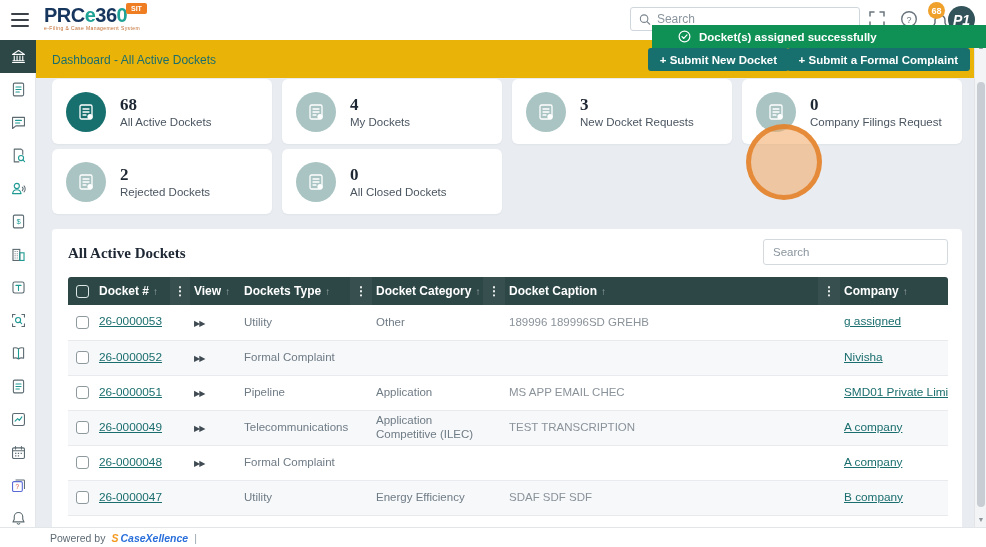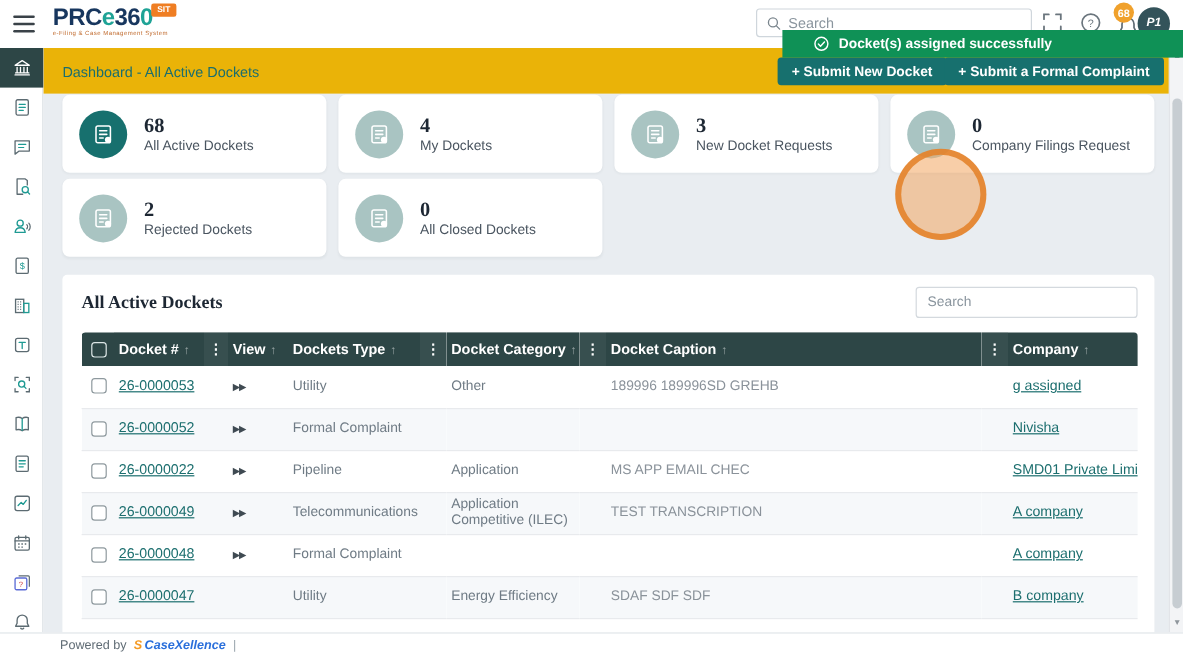--- a/index.html
+++ b/index.html
@@ -16,21 +16,21 @@
   .logo-tag { font-size:5px; color:#c06a2d; letter-spacing:0.4px; margin-top:1px; }
   .sit-badge { position:absolute; left:126px; top:3px; background:#ef7e23; color:#fff; font-size:7px; font-weight:700; padding:2px 5px; border-radius:2px; }
   .search-box { position:absolute; left:630px; top:7px; width:230px; height:24px; border:1px solid #cfd6dc; border-radius:3px; background:#fff; display:flex; align-items:center; padding:0 8px; }
   .search-box input { border:none; outline:none; font-size:12px; color:#555; width:100%; margin-left:6px; background:transparent; }
   .search-box input::placeholder { color:#8a959e; }
   .top-icon { position:absolute; top:10px; width:18px; height:18px; color:#6a757d; cursor:pointer; }
   .icon-fullscreen { left:868px; }
   .icon-help { left:900px; }
   .bell-wrap { position:absolute; left:930px; top:12px; width:20px; height:20px; color:#5f6b74; cursor:pointer; }
   .bell-badge { position:absolute; left:928px; top:2px; min-width:17px; height:17px; background:#f0a12c; color:#fff; border-radius:50%; font-size:9px; font-weight:700; display:flex; align-items:center; justify-content:center; z-index:21; }
-  .avatar { position:absolute; left:948px; top:6px; width:27px; height:27px; border-radius:50%; background:#33535a; color:#fff; font-size:10px; font-weight:700; display:flex; align-items:center; justify-content:center; cursor:pointer;font-style:italic; }
+  .avatar { position:absolute; left:948px; top:6px; width:27px; height:27px; border-radius:50%; background:#33535a; color:#fff; font-size:14px; font-weight:700; display:flex; align-items:center; justify-content:center; cursor:pointer;font-style:italic; }
 
   
   .toast { position:absolute; left:652px; top:25px; width:374px; height:23px; background:#0f9156; z-index:30; display:flex; align-items:center; padding-left:26px; gap:8px; }
   .toast span { color:#fff; font-size:11.5px; font-weight:600; }
 
   
   .sidebar { position:absolute; left:0; top:40px; bottom:20px; width:36px; background:#fff; border-right:1px solid #e3e7ea; z-index:10; }
   .side-item { width:36px; height:33px; display:flex; align-items:center; justify-content:center; color:#5c6b72; cursor:pointer; }
   .side-item.active { background:#2d4646; color:#fff; }
   .side-item svg { width:17px; height:17px; }
@@ -387,21 +387,21 @@
           <td>Formal Complaint</td>
             <td></td>
           <td class="wrap"></td>
             <td></td>
           <td class="caption-cell"></td>
             <td></td>
           <td><a class="company-link">Nivisha</a></td>
         </tr>
         <tr>
           <td class="chk-cell"><span class="checkbox"></span></td>
-          <td><a class="docket-link">26-0000022</a></td>
+          <td><a class="docket-link">26-0000051</a></td>
             <td></td>
           <td><span class="ff-icon">▶▶</span></td>
           <td>Pipeline</td>
             <td></td>
           <td class="wrap">Application</td>
             <td></td>
           <td class="caption-cell">MS APP EMAIL CHEC</td>
             <td></td>
           <td><a class="company-link">SMD01 Private Limited</a></td>
         </tr>

